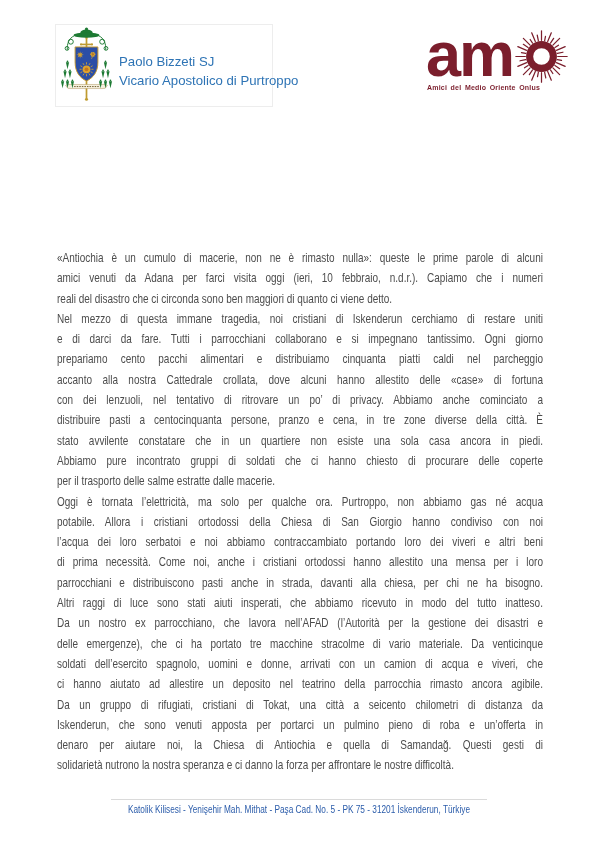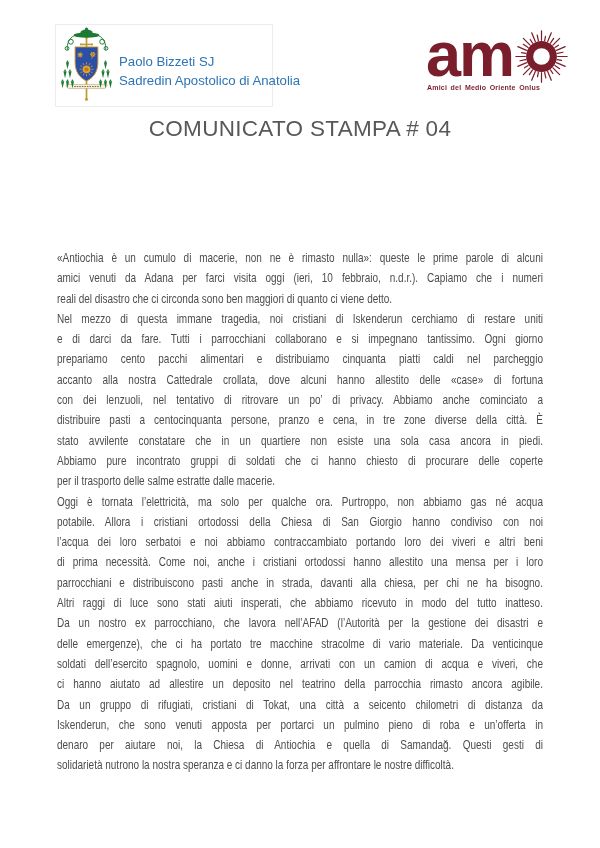--- a/index.html
+++ b/index.html
@@ -102,21 +102,21 @@
         <path d="M 50.9 47.5 L 54.300000000000004 47.5 L 52.6 55 Z" fill="#1d7a33"></path>
         <circle cx="44.8" cy="57.2" r="0.9" fill="#1d7a33"></circle>
         <path d="M 43.099999999999994 58 L 46.5 58 L 44.8 65.5 Z" fill="#1d7a33"></path>
         <circle cx="50" cy="57.2" r="0.9" fill="#1d7a33"></circle>
         <path d="M 48.3 58 L 51.7 58 L 50 65.5 Z" fill="#1d7a33"></path>
         <circle cx="55.2" cy="57.2" r="0.9" fill="#1d7a33"></circle>
         <path d="M 53.5 58 L 56.900000000000006 58 L 55.2 65.5 Z" fill="#1d7a33"></path>
       </svg>
     <div class="logo-left-text">
       <div>Paolo Bizzeti SJ</div>
-      <div>Sadredin Apostolico di Anatolia</div>
+      <div>Vicario Apostolico di Purtroppo</div>
     </div>
   </div>
 
   <div class="amo">
     <div class="amo-word">am</div>
     <svg class="amo-sun" viewBox="-30 -30 60 60">
       <circle r="12.5" fill="none" stroke="#7b1e2c" stroke-width="7.5"></circle>
     <line x1="17.00" y1="0.00" x2="27.00" y2="0.00" stroke="#7b1e2c" stroke-width="1.3" stroke-linecap="round"></line>
         <line x1="16.67" y1="3.32" x2="21.09" y2="4.19" stroke="#7b1e2c" stroke-width="1.3" stroke-linecap="round"></line>
         <line x1="15.71" y1="6.51" x2="24.94" y2="10.33" stroke="#7b1e2c" stroke-width="1.3" stroke-linecap="round"></line>
@@ -146,21 +146,20 @@
         <line x1="6.51" y1="-15.71" x2="10.33" y2="-24.94" stroke="#7b1e2c" stroke-width="1.3" stroke-linecap="round"></line>
         <line x1="9.44" y1="-14.13" x2="12.78" y2="-19.12" stroke="#7b1e2c" stroke-width="1.3" stroke-linecap="round"></line>
         <line x1="12.02" y1="-12.02" x2="19.09" y2="-19.09" stroke="#7b1e2c" stroke-width="1.3" stroke-linecap="round"></line>
         <line x1="14.13" y1="-9.44" x2="17.88" y2="-11.94" stroke="#7b1e2c" stroke-width="1.3" stroke-linecap="round"></line>
         <line x1="15.71" y1="-6.51" x2="24.94" y2="-10.33" stroke="#7b1e2c" stroke-width="1.3" stroke-linecap="round"></line>
         <line x1="16.67" y1="-3.32" x2="22.56" y2="-4.49" stroke="#7b1e2c" stroke-width="1.3" stroke-linecap="round"></line>
       </svg>
     <div class="amo-tagline">Amici del Medio Oriente Onlus</div>
   </div>
 
-  <div class="title">COMUNICATO STAMPA # 04</div>
 
 
   <div class="body-text">
       <div class="bline">«Antiochia è un cumulo di macerie, non ne è rimasto nulla»: queste le prime parole di alcuni</div>
       <div class="bline">amici venuti da Adana per farci visita oggi (ieri, 10 febbraio, n.d.r.). Capiamo che i numeri</div>
       <div class="bline pend">reali del disastro che ci circonda sono ben maggiori di quanto ci viene detto.</div>
       <div class="bline">Nel mezzo di questa immane tragedia, noi cristiani di Iskenderun cerchiamo di restare uniti</div>
       <div class="bline">e di darci da fare. Tutti i parrocchiani collaborano e si impegnano tantissimo. Ogni giorno</div>
       <div class="bline">prepariamo cento pacchi alimentari e distribuiamo cinquanta piatti caldi nel parcheggio</div>
       <div class="bline">accanto alla nostra Cattedrale crollata, dove alcuni hanno allestito delle «case» di fortuna</div>
@@ -178,14 +177,18 @@
       <div class="bline">Da un nostro ex parrocchiano, che lavora nell’AFAD (l’Autorità per la gestione dei disastri e</div>
       <div class="bline">delle emergenze), che ci ha portato tre macchine stracolme di vario materiale. Da venticinque</div>
       <div class="bline">soldati dell’esercito spagnolo, uomini e donne, arrivati con un camion di acqua e viveri, che</div>
       <div class="bline">ci hanno aiutato ad allestire un deposito nel teatrino della parrocchia rimasto ancora agibile.</div>
       <div class="bline">Da un gruppo di rifugiati, cristiani di Tokat, una città a seicento chilometri di distanza da</div>
       <div class="bline">Iskenderun, che sono venuti apposta per portarci un pulmino pieno di roba e un’offerta in</div>
       <div class="bline">denaro per aiutare noi, la Chiesa di Antiochia e quella di Samandağ. Questi gesti di</div>
       <div class="bline pend">solidarietà nutrono la nostra speranza e ci danno la forza per affrontare le nostre difficoltà.</div>
     </div>
 
+  <div class="footer">
+    <div class="footer-rule"></div>
+    <div class="footer-address">Katolik Kilisesi - Yenişehir Mah. Mithat - Paşa Cad. No. 5 - PK 75 - 31201 İskenderun, Türkiye</div>
+  </div>
 
 </div>
 
 </body></html>

